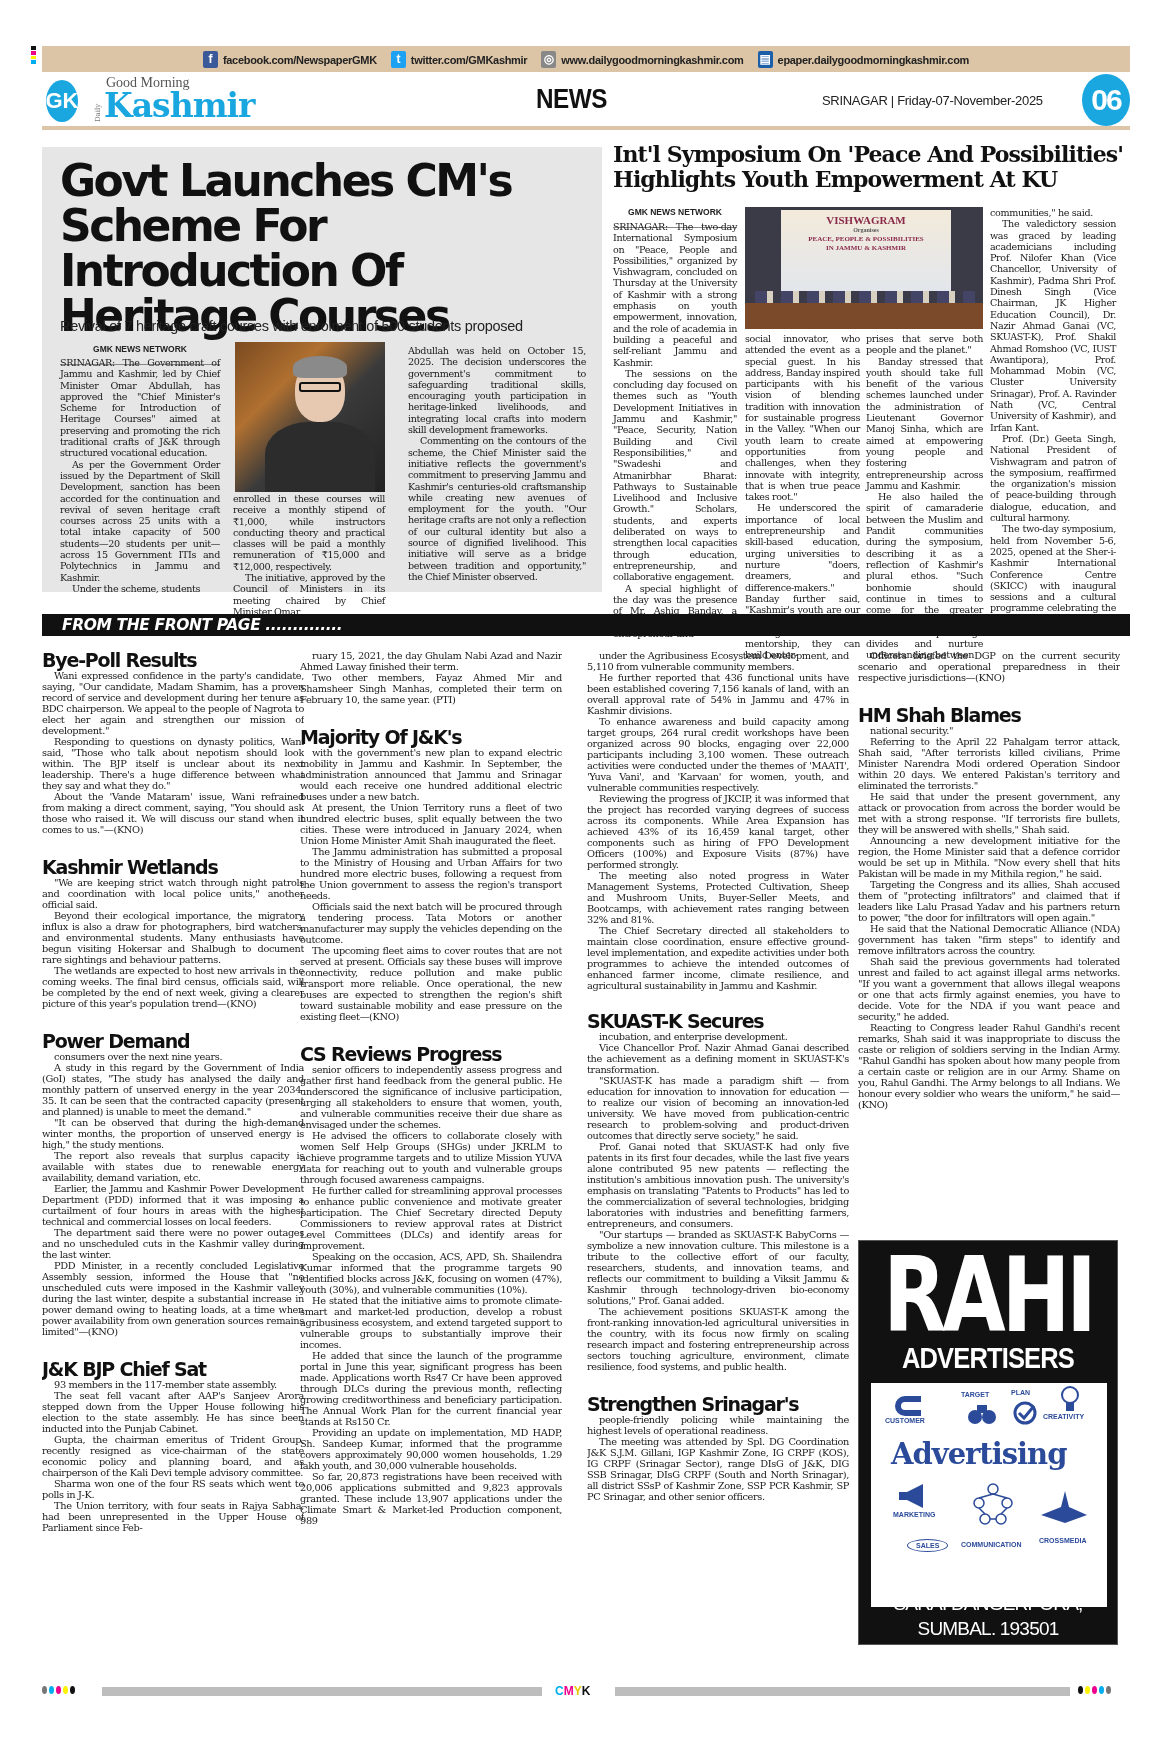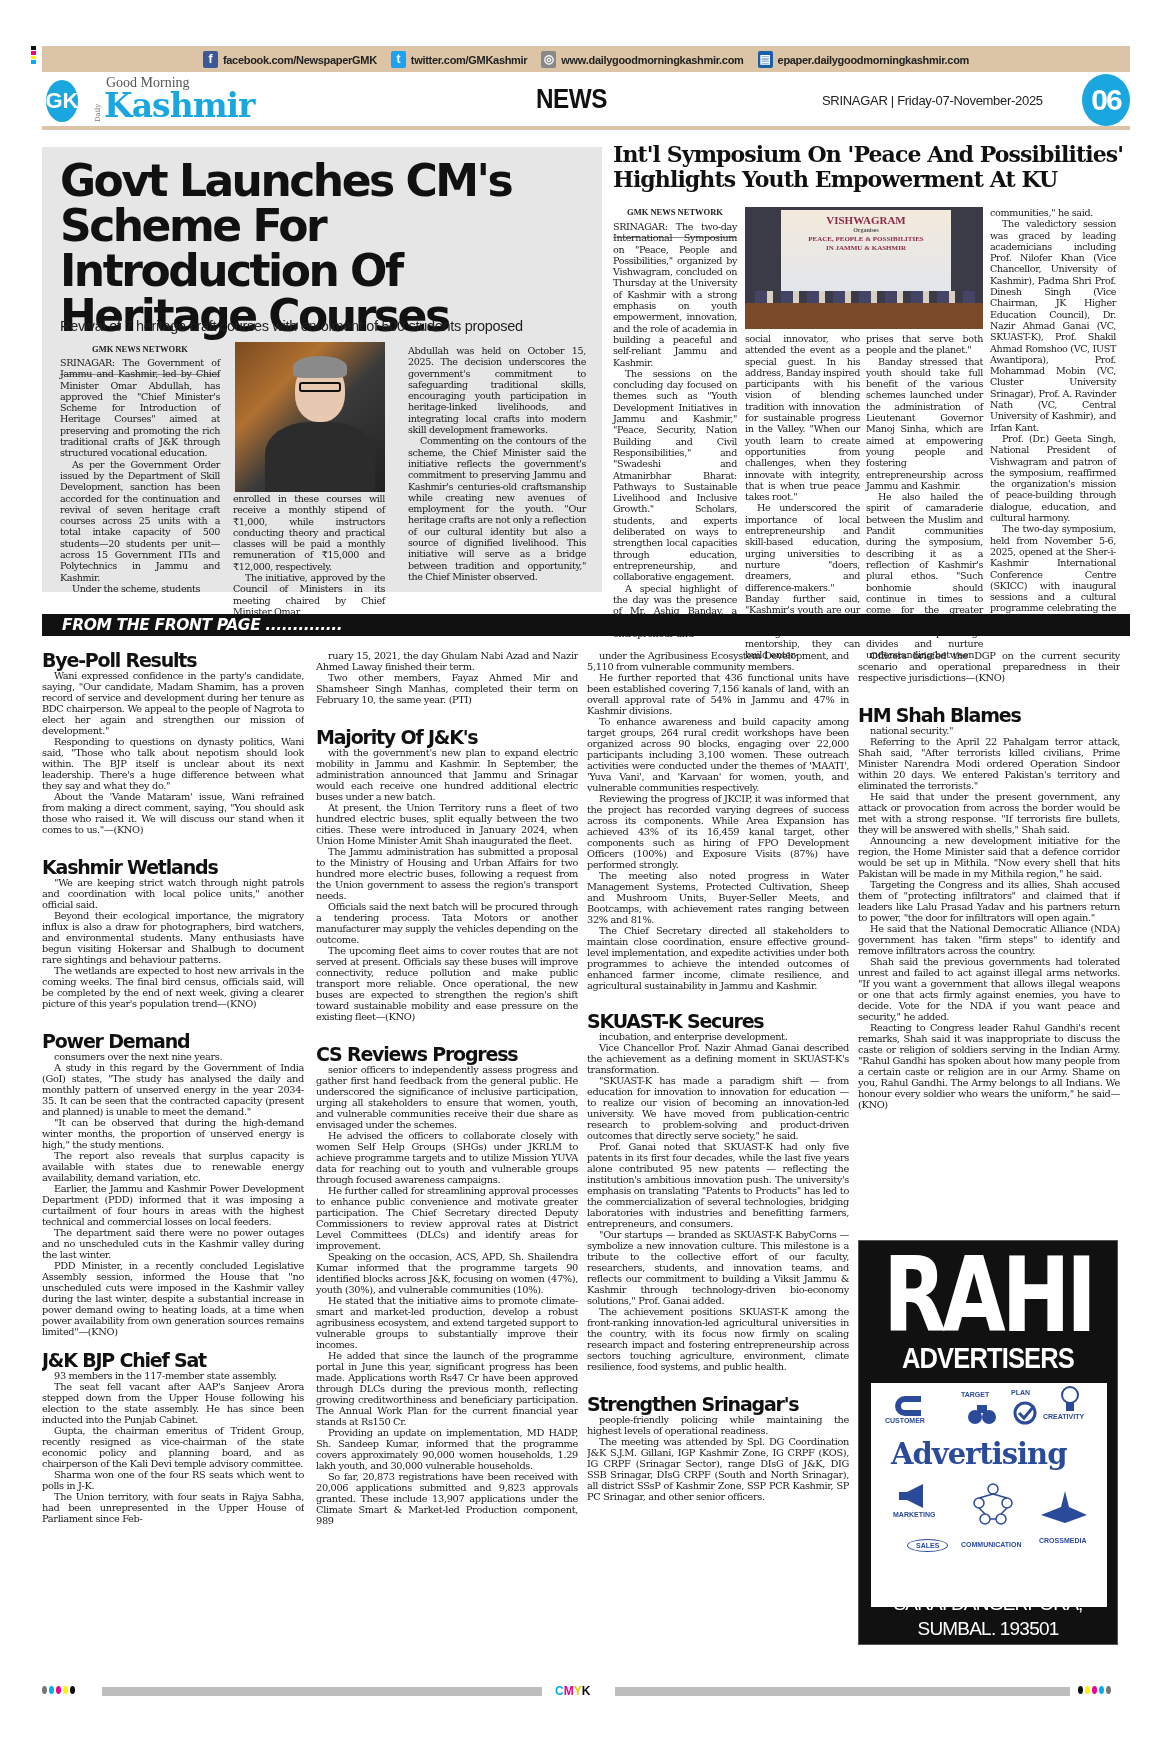--- a/index.html
+++ b/index.html
@@ -16,21 +16,21 @@
 .logo-good{left:64px;top:3px;font-size:14px;color:#555;font-family:"Liberation Serif",serif}
 .logo-daily{left:52px;top:28px;font-size:7px;color:#777;transform:rotate(-90deg);transform-origin:left top;top:50px}
 .logo-kashmir{left:62px;top:14px;font-size:33px;font-weight:bold;color:#1aa7e0;font-family:"DejaVu Serif",serif;letter-spacing:-1px}
 .news-label{left:490px;top:12px;font-family:"Liberation Sans",sans-serif;font-weight:bold;font-size:27px;color:#111;letter-spacing:-.5px;transform:scaleX(.9)}
 .dateline{left:780px;top:21px;font-family:"Liberation Sans",sans-serif;font-size:13px;color:#222;letter-spacing:-.3px}
 .pageno{left:1040px;top:2px;width:48px;height:52px;border-radius:50%;background:#1aa7e0;color:#fff;font-family:"Liberation Sans",sans-serif;font-size:30px;font-weight:bold;display:flex;align-items:center;justify-content:center;letter-spacing:-2px}
 .tanrule{left:42px;top:126px;width:1088px;height:4px;background:#dcc5a6}
 .lead-box{left:42px;top:147px;width:560px;height:445px;background:#e6e6e6}
 .lead-title{left:60px;top:158px;width:530px;font-family:"DejaVu Sans",sans-serif;font-weight:bold;font-size:44px;line-height:45px;color:#111;letter-spacing:-2.5px}
 .lead-sub{left:60px;top:318px;font-family:"Liberation Sans",sans-serif;font-size:14.5px;color:#222;letter-spacing:-.3px}
-.byline{font-family:Liberation Serif, serif;font-weight:bold;font-size:8.5px;color:#222;text-align:center;border-bottom:1px solid #888;padding-bottom:20px}
+.byline{font-family:Liberation Sans, sans-serif;font-weight:bold;font-size:8.5px;color:#222;text-align:center;border-bottom:1px solid #888;padding-bottom:10px}
 .body{font-size:9.6px;line-height:11.3px;text-align:justify;color:#1a1a1a;font-family:"DejaVu Serif",serif;letter-spacing:-.35px}
 .body p{text-indent:12px}
 .body p.noi{text-indent:0}
 .photo-omar{left:235px;top:342px;width:150px;height:150px;background:linear-gradient(135deg,#7a4a20 0%,#b07030 30%,#3a3a3a 55%,#222 100%);overflow:hidden}
 .photo-omar .face{position:absolute;left:60px;top:20px;width:50px;height:60px;border-radius:45%;background:#e7c8b0}
 .photo-omar .hair{position:absolute;left:58px;top:14px;width:54px;height:22px;border-radius:50% 50% 20% 20%;background:#8a8a8a}
 .photo-omar .glasses{position:absolute;left:64px;top:40px;width:42px;height:10px;border:2px solid #111;border-radius:3px}
 .photo-omar .jacket{position:absolute;left:30px;top:80px;width:110px;height:80px;border-radius:40% 40% 0 0;background:#2c2c2c}
 .sym-title{left:613px;top:142px;width:520px;font-family:"DejaVu Serif",serif;font-weight:bold;font-size:22px;line-height:25px;color:#111;letter-spacing:-.9px}
 .photo-sym{left:745px;top:207px;width:238px;height:122px;background:#3b3b48;overflow:hidden}
@@ -155,21 +155,21 @@
       </div>
     </div>
     <div style="margin-bottom: 22px;">
       <div class="h2">Kashmir Wetlands</div>
       <div class="body" style="font-size: 9.8px; line-height: 11px;">
         <p>"We are keeping strict watch through night patrols and coordination with local police units," another official said.</p>
         <p>Beyond their ecological importance, the migratory influx is also a draw for photographers, bird watchers, and environmental students. Many enthusiasts have begun visiting Hokersar and Shalbugh to document rare sightings and behaviour patterns.</p>
         <p>The wetlands are expected to host new arrivals in the coming weeks. The final bird census, officials said, will be completed by the end of next week, giving a clearer picture of this year's population trend—(KNO)</p>
       </div>
     </div>
-    <div style="margin-bottom: 13px;">
+    <div style="margin-bottom: 22px;">
       <div class="h2">Power Demand</div>
       <div class="body" style="font-size: 9.8px; line-height: 11px;">
         <p>consumers over the next nine years.</p>
         <p>A study in this regard by the Government of India (GoI) states, "The study has analysed the daily and monthly pattern of unserved energy in the year 2034-35. It can be seen that the contracted capacity (present and planned) is unable to meet the demand."</p>
         <p>"It can be observed that during the high-demand winter months, the proportion of unserved energy is high," the study mentions.</p>
         <p>The report also reveals that surplus capacity is available with states due to renewable energy availability, demand variation, etc.</p>
         <p>Earlier, the Jammu and Kashmir Power Development Department (PDD) informed that it was imposing a curtailment of four hours in areas with the highest technical and commercial losses on local feeders.</p>
         <p>The department said there were no power outages and no unscheduled cuts in the Kashmir valley during the last winter.</p>
         <p>PDD Minister, in a recently concluded Legislative Assembly session, informed the House that "no unscheduled cuts were imposed in the Kashmir valley during the last winter, despite a substantial increase in power demand owing to heating loads, at a time when power availability from own generation sources remains limited"—(KNO)</p>
       </div>
@@ -178,21 +178,21 @@
       <div class="h2">J&amp;K BJP Chief Sat</div>
       <div class="body" style="font-size: 9.8px; line-height: 11px;">
         <p>93 members in the 117-member state assembly.</p>
         <p>The seat fell vacant after AAP's Sanjeev Arora stepped down from the Upper House following his election to the state assembly. He has since been inducted into the Punjab Cabinet.</p>
         <p>Gupta, the chairman emeritus of Trident Group, recently resigned as vice-chairman of the state economic policy and planning board, and as chairperson of the Kali Devi temple advisory committee.</p>
         <p>Sharma won one of the four RS seats which went to polls in J-K.</p>
         <p>The Union territory, with four seats in Rajya Sabha, had been unrepresented in the Upper House of Parliament since Feb-</p>
       </div>
     </div>
   </div>
-<div class="abs" style="left:316px;top:650px;width:262px;height:1030px;overflow:hidden">
+<div class="abs" style="left:300px;top:650px;width:262px;height:1030px;overflow:hidden">
     <div style="margin-bottom: 22px;">
       <div class="body" style="font-size: 9.8px; line-height: 11px;">
         <p>ruary 15, 2021, the day Ghulam Nabi Azad and Nazir Ahmed Laway finished their term.</p>
         <p>Two other members, Fayaz Ahmed Mir and Shamsheer Singh Manhas, completed their term on February 10, the same year. (PTI)</p>
       </div>
     </div>
     <div style="margin-bottom: 22px;">
       <div class="h2">Majority Of J&amp;K's</div>
       <div class="body" style="font-size: 9.8px; line-height: 11px;">
         <p>with the government's new plan to expand electric mobility in Jammu and Kashmir. In September, the administration announced that Jammu and Srinagar would each receive one hundred additional electric buses under a new batch.</p>

